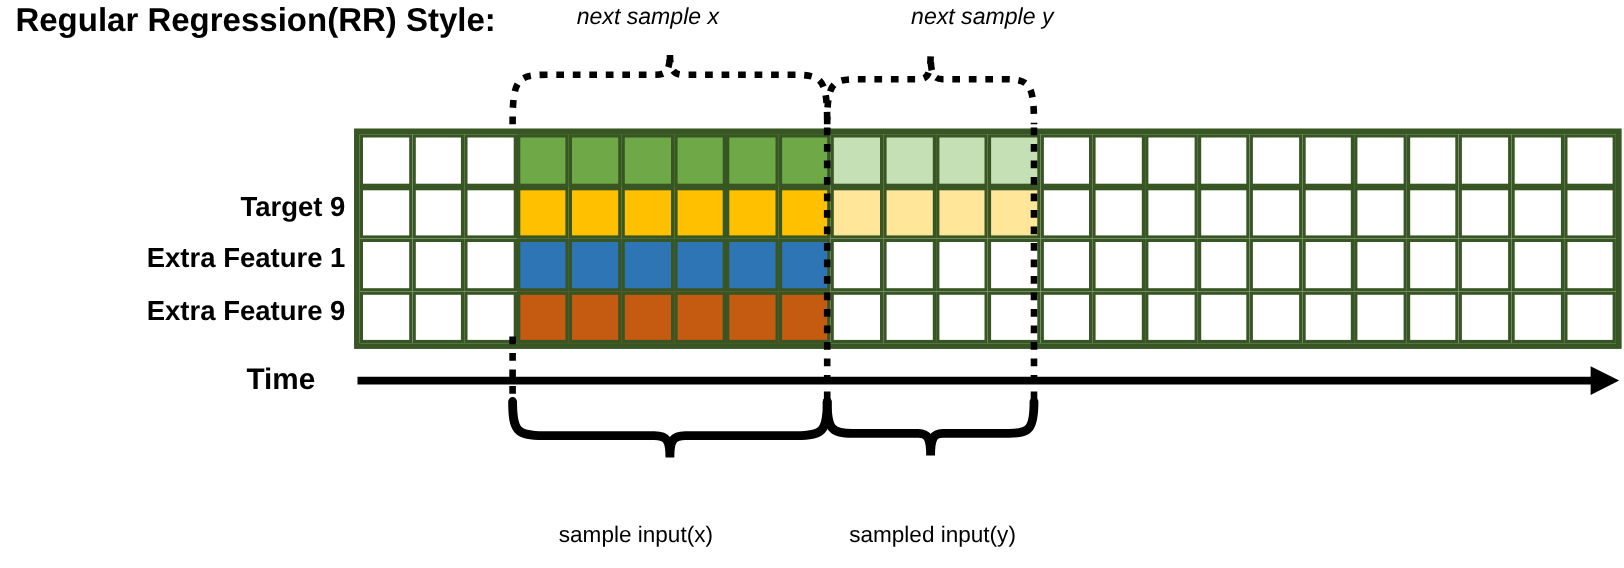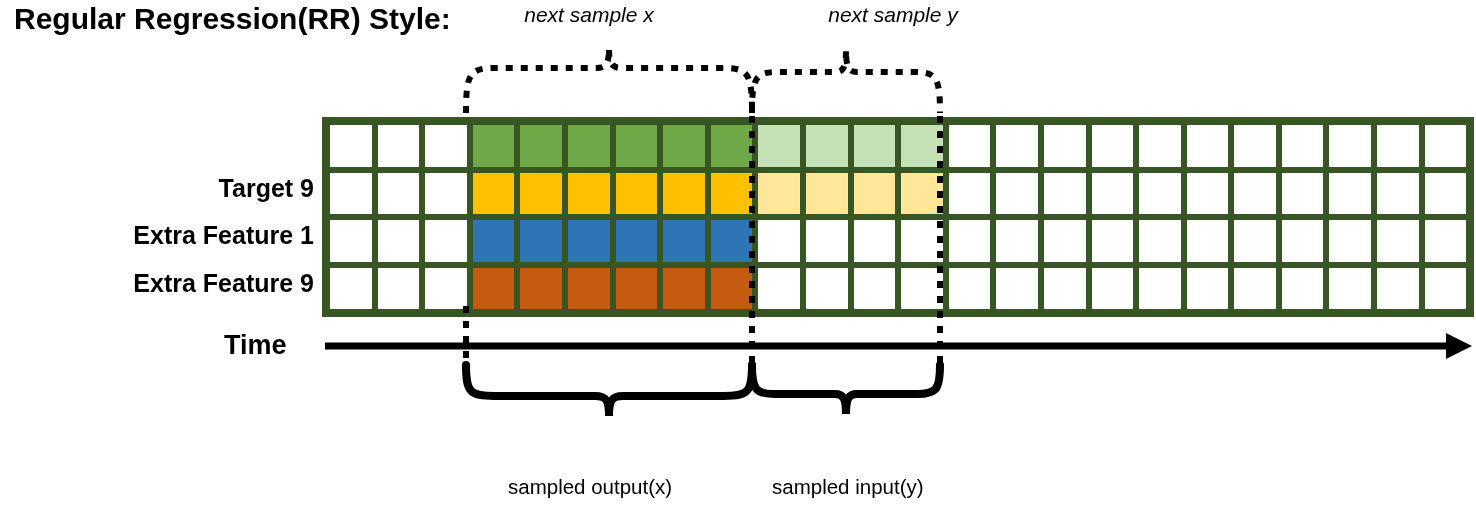--- a/index.html
+++ b/index.html
@@ -178,21 +178,21 @@
         <div class="cell" style="background: rgb(255, 255, 255);"></div>
         <div class="cell" style="background: rgb(255, 255, 255);"></div>
         <div class="cell" style="background: rgb(255, 255, 255);"></div>
         <div class="cell" style="background: rgb(255, 255, 255);"></div>
       </div>
     </div>
 
   <div class="timelbl" style="left:224px;top:330px;">Time</div>
 
   <div class="capblock" style="left:508px;top:423px;">
-    <div>sampled output(x)</div>
+    <div>sample input(x)</div>
     
     
   </div>
   <div class="capblock" style="left:772px;top:423px;">
     <div>sampled input(y)</div>
     
     
   </div>
 
   <svg class="ovl" viewBox="0 0 1476 516">

